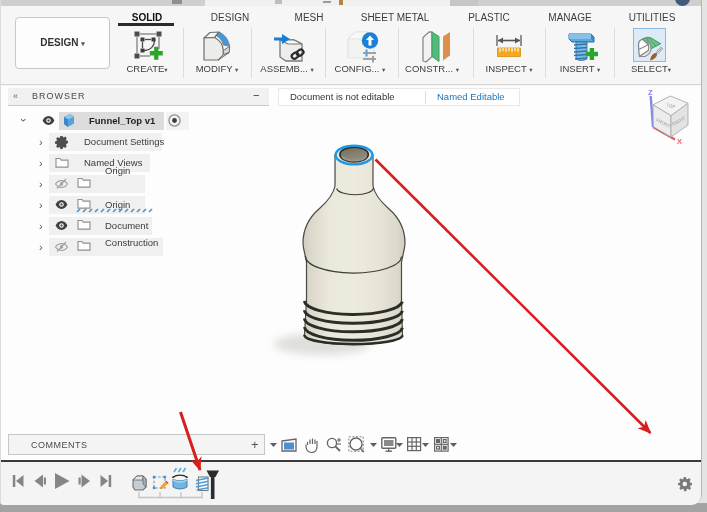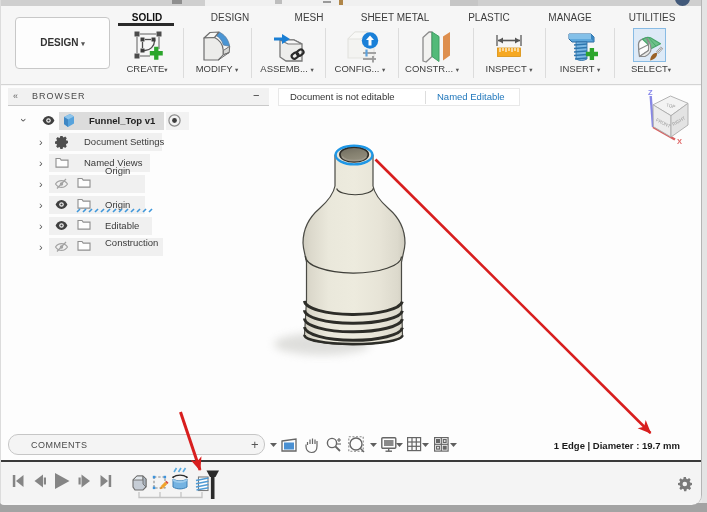--- a/index.html
+++ b/index.html
@@ -41,21 +41,21 @@
 .rowbg { position:absolute; height:18px; background:#f0f0f0; }
 .exp { position:absolute; font-size:11px; color:#555; line-height:10px; }
 
 
 #msgbar { position:absolute; left:278px; top:2px; width:242px; height:18px; background:#fff; border:1px solid #e8e8e8; font-size:9.5px; line-height:16px; }
 #msgbar .d { position:absolute; left:11px; color:#333; }
 #msgbar .sep2 { position:absolute; left:146px; top:2px; height:13px; width:1px; background:#ddd; }
 #msgbar .m { position:absolute; left:158px; color:#1f76bb; }
 
 
-#combar { position:absolute; left:8px; top:348px; width:257px; height:21px; background:#f4f4f4; border:1px solid #c6c6c6; border-radius:10px; }
+#combar { position:absolute; left:8px; top:348px; width:257px; height:21px; background:#f4f4f4; border:1px solid #c6c6c6; border-radius:0; }
 #combar .t { position:absolute; left:22px; top:5px; font-size:9px; color:#4a4a4a; letter-spacing:0.5px; }
 #combar .plus { position:absolute; left:242px; top:2px; font-size:13px; color:#555; }
 
 #status { position:absolute; left:460px; top:354px; width:220px; text-align:right; font-size:9.5px; font-weight:bold; color:#1a1a1a; }
 
 
 #timeline { position:absolute; left:0; top:460px; width:702px; height:43px; background:#f4f4f4; border-top:2px solid #3a3a3a; }
 </style>
 </head>
 <body>
@@ -360,21 +360,21 @@
     <div class="rowbg" style="left:49px; top:131px; width:103px;"></div>
     <div class="exp" style="left:39px; top:135px;">›</div>
     <svg class="abs" style="left:55px; top:134px;" width="13" height="11" viewBox="0 0 13 11">
       <path d="M6.5 1C3.5 1 1.4 3.4 0.6 5.5 1.4 7.6 3.5 10 6.5 10 9.5 10 11.6 7.6 12.4 5.5 11.6 3.4 9.5 1 6.5 1Z" fill="#3f3f3f"></path>
       <circle cx="6.5" cy="5.5" r="2.3" fill="#f0f0f0"></circle>
       <circle cx="6.5" cy="5.5" r="1.1" fill="#3f3f3f"></circle>
     </svg>
     <svg class="abs" style="left:77px; top:133px;" width="14" height="11" viewBox="0 0 14 11">
         <path d="M1 1.5h4l1.2 1.6H13v7H1z" fill="#fdfdfd" stroke="#8f8f8f" stroke-width="1.1"></path>
       </svg>
-    <div class="brow" style="left:105px; top:131px;">Editable</div>
+    <div class="brow" style="left:105px; top:131px;">Document</div>
 
     <div class="rowbg" style="left:49px; top:152px; width:114px;"></div>
     <div class="exp" style="left:39px; top:156px;">›</div>
     <svg class="abs" style="left:54px; top:154px;" width="15" height="13" viewBox="0 0 15 13">
       <path d="M7.5 3.6C4.4 3.6 2.3 5.7 1.5 7 2.3 8.3 4.4 10.4 7.5 10.4c3.1 0 5.2-2.1 6-3.4-.8-1.3-2.9-3.4-6-3.4Z" fill="none" stroke="#a2a2a2" stroke-width="1.1"></path>
       <circle cx="7.5" cy="7" r="1.7" fill="#a2a2a2"></circle>
       <line x1="3" y1="11.5" x2="12" y2="2" stroke="#a2a2a2" stroke-width="1.2"></line>
     </svg>
     <svg class="abs" style="left:77px; top:154px;" width="14" height="11" viewBox="0 0 14 11">
         <path d="M1 1.5h4l1.2 1.6H13v7H1z" fill="#fdfdfd" stroke="#8f8f8f" stroke-width="1.1"></path>
@@ -441,21 +441,20 @@
       <g transform="translate(168,2)" stroke="#666" stroke-width="1.2">
         <rect x="0.6" y="0.6" width="13.5" height="13.5" fill="none"></rect>
         <line x1="7.3" y1="0.6" x2="7.3" y2="14.1"></line>
           <line x1="0.6" y1="7.3" x2="14.1" y2="7.3"></line>
         <rect x="2.6" y="2.6" width="2.8" height="2.8" fill="#666"></rect>
           <rect x="9.3" y="9.3" width="2.8" height="2.8" fill="#666"></rect>
         <rect x="9.3" y="2.6" width="2.8" height="2.8" fill="none"></rect>
           <rect x="2.6" y="9.3" width="2.8" height="2.8" fill="none"></rect>
       </g>
     </svg>
-    <div id="status">1 Edge | Diameter : 19.7 mm</div>
   </div>
   <div id="timeline">
     <svg class="abs" style="left:0; top:0;" width="702" height="41" viewBox="0 0 702 41">
 
       <g fill="#858585">
         <rect x="12.8" y="13" width="2.5" height="12"></rect>
         <path d="M 23.5,13 L 23.5,25 L 16,19 Z"></path>
         <path d="M 43,12.5 L 43,25.5 L 34.5,19 Z"></path>
           <rect x="43.8" y="15.5" width="2.2" height="7"></rect>
         <path d="M 55,11 L 69.5,19 L 55,27 Z"></path>

